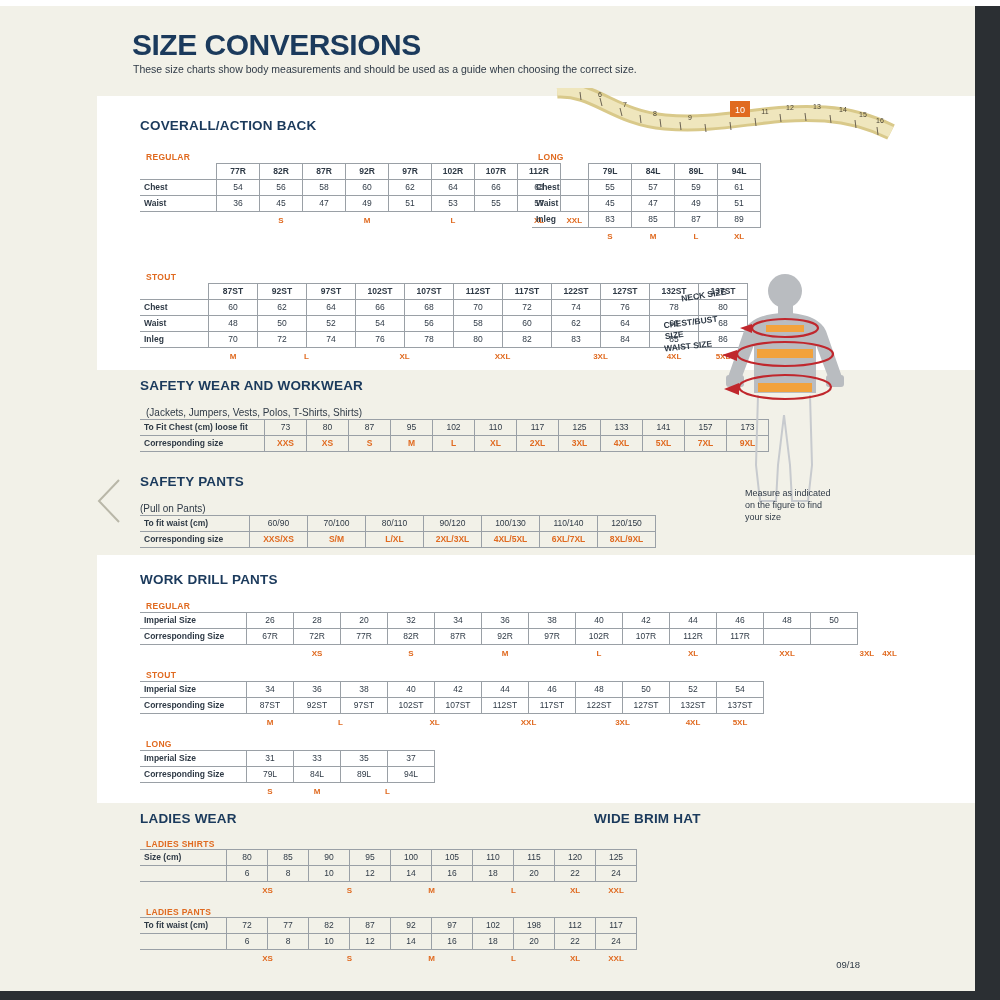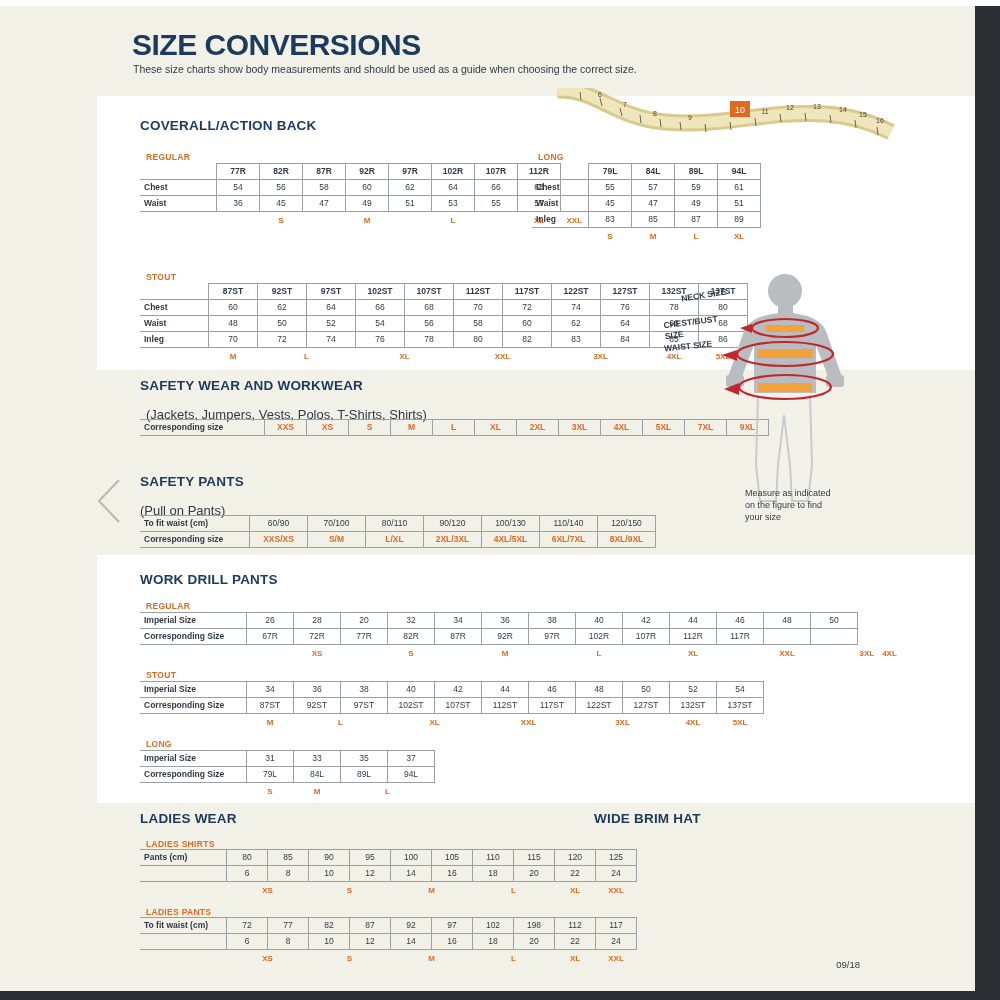--- a/index.html
+++ b/index.html
@@ -29,21 +29,21 @@
   }
   .sec-title{
     position:absolute;font-size:13.5px;font-weight:bold;color:#1b3a5c;
     letter-spacing:0.2px;
   }
   .sublabel{
     position:absolute;font-size:8.5px;font-weight:bold;color:#e06a20;
     letter-spacing:0.3px;
   }
   .note{
-    position:absolute;font-size:13px;color:#2f3a46;
+    position:absolute;font-size:10px;color:#2f3a46;
   }
 
   table.grid{
     position:absolute;border-collapse:collapse;
     font-size:8.5px;color:#2f3a46;
   }
   table.grid td{
     border:1px solid #9aa0a6;
     text-align:center;
     padding:1px 2px;
@@ -282,20 +282,35 @@
           <td colspan="1">5XL</td>
         </tr>
       </tbody>
     </table>
 
   <div class="sec-title" style="left:140px;top:378px;">SAFETY WEAR AND WORKWEAR</div>
   <div class="note" style="left:146px;top:407px;">(Jackets, Jumpers, Vests, Polos, T-Shirts, Shirts)</div>
   <table class="grid" id="t-safetywear" style="left:140px;top:419px;">
       <tbody>
         <tr>
+          <td class="rowhead" style="width:118px">To Fit Chest (cm) loose fit</td>
+          <td class="" style="width:37px">73</td>
+          <td class="" style="width:37px">80</td>
+          <td class="" style="width:37px">87</td>
+          <td class="" style="width:37px">95</td>
+          <td class="" style="width:37px">102</td>
+          <td class="" style="width:37px">110</td>
+          <td class="" style="width:37px">117</td>
+          <td class="" style="width:37px">125</td>
+          <td class="" style="width:37px">133</td>
+          <td class="" style="width:37px">141</td>
+          <td class="" style="width:37px">157</td>
+          <td class="" style="width:37px">173</td>
+        </tr>
+        <tr>
           <td class="rowhead" style="width:118px">Corresponding size</td>
           <td class="orange" style="width:37px">XXS</td>
           <td class="orange" style="width:37px">XS</td>
           <td class="orange" style="width:37px">S</td>
           <td class="orange" style="width:37px">M</td>
           <td class="orange" style="width:37px">L</td>
           <td class="orange" style="width:37px">XL</td>
           <td class="orange" style="width:37px">2XL</td>
           <td class="orange" style="width:37px">3XL</td>
           <td class="orange" style="width:37px">4XL</td>
@@ -465,21 +480,21 @@
         </tr>
       </tbody>
     </table>
 
   <div class="sec-title" style="left:140px;top:811px;">LADIES WEAR</div>
 
   <div class="sublabel" style="left:146px;top:839px;">LADIES SHIRTS</div>
   <table class="grid" id="t-ld-shirts" style="left:140px;top:849px;">
       <tbody>
         <tr>
-          <td class="rowhead" style="width:80px">Pants (cm)</td>
+          <td class="rowhead" style="width:80px">Size (cm)</td>
           <td class="" style="width:36px">80</td>
           <td class="" style="width:36px">85</td>
           <td class="" style="width:36px">90</td>
           <td class="" style="width:36px">95</td>
           <td class="" style="width:36px">100</td>
           <td class="" style="width:36px">105</td>
           <td class="" style="width:36px">110</td>
           <td class="" style="width:36px">115</td>
           <td class="" style="width:36px">120</td>
           <td class="" style="width:36px">125</td>

